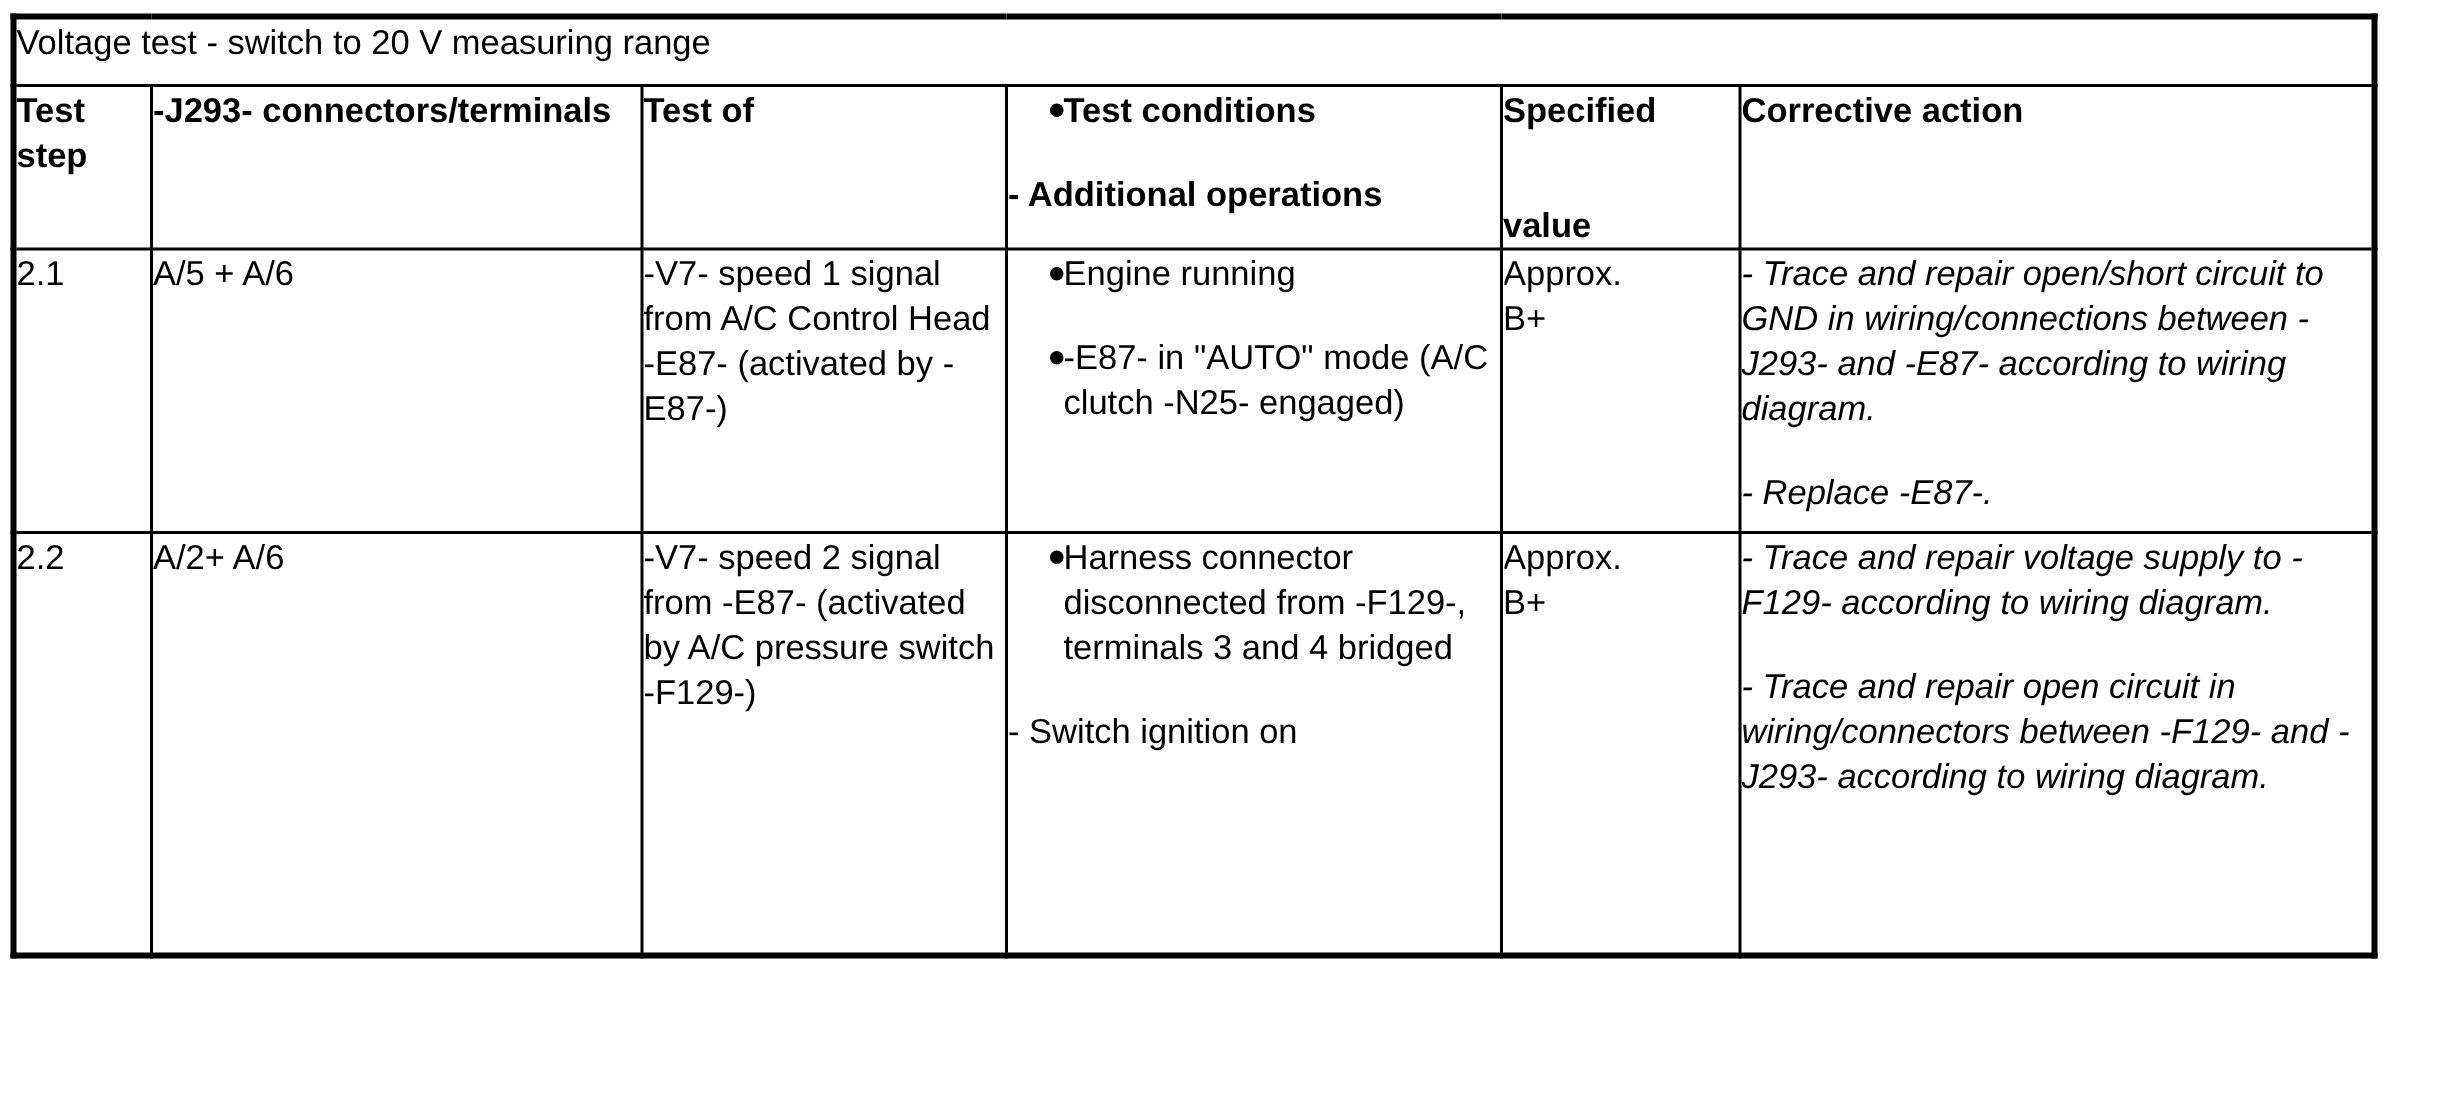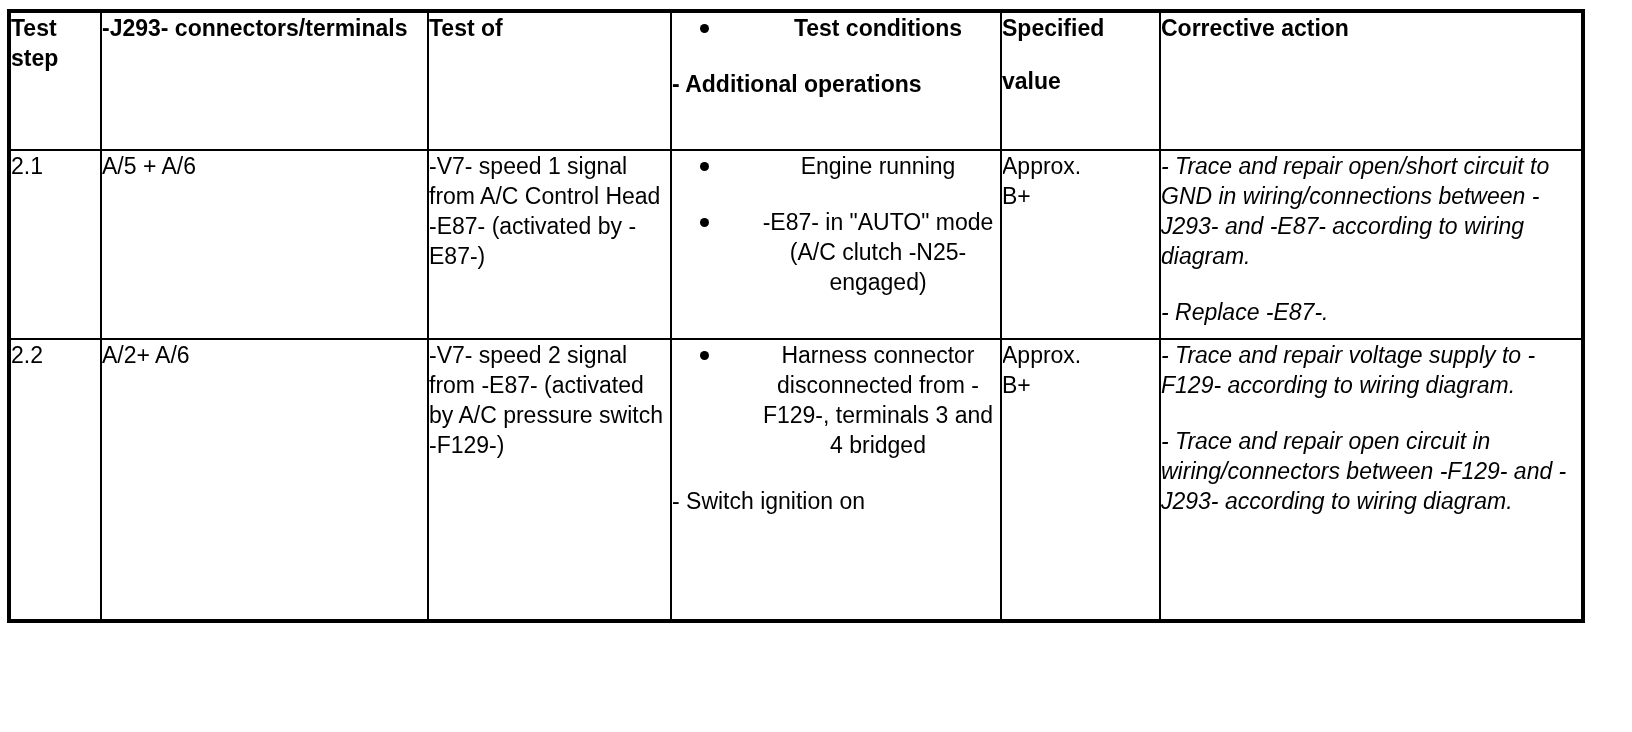--- a/index.html
+++ b/index.html
@@ -37,32 +37,32 @@
     font-weight: bold;
     padding: 7px 10px 0 14px;
     white-space: nowrap;
   }
   
   .vtable th { font-weight: bold; }
   .th-step   { padding: 15px 4px 0 10px; }
   .th-center { text-align: center; padding: 15px 8px 0 8px; }
   .th-cond   { padding: 32px 45px 0 0; }
   .th-spec   { text-align: center; padding: 15px 6px 0 6px; }
-  .spec-gap  { margin-top: 23px; }
+  .spec-gap  { margin-top: 47px; }
   
   .td-step      { padding: 13px 4px 0 10px; }
   .td-terminals { text-align: center; padding: 13px 10px 0 10px; }
   .td-testof    { padding: 13px 46px 0 9px; }
   .td-cond      { padding: 32px 45px 0 0; }
   .td-spec      { text-align: center; padding: 14px 6px 0 6px; border-radius: 12px; }
   .td-corr      { padding: 32px 80px 0 12px; font-style: italic; }
   
   .para { margin: 0 0 26px 0; }
   .para:last-child { margin-bottom: 0; }
-  .para-bullet { position: relative; padding-left: 84px; text-align: center; }
+  .para-bullet { position: relative; padding-left: 37px; }
   .dot {
     position: absolute;
     left: 28px;
     top: 11px;
     width: 9px;
     height: 9px;
     background: #000000;
     border-radius: 50%;
   }
   .para-dash { }
@@ -74,22 +74,25 @@
   <colgroup>
     <col style="width:92px">
     <col style="width:327px">
     <col style="width:243px">
     <col style="width:330px">
     <col style="width:159px">
     <col style="width:423px">
   </colgroup>
 
   <tbody>
+      <tr style="height:46px">
+    <td colspan="6" class="title-cell">Voltage test - switch to 20 V measuring range</td>
+  </tr>
 
-  <tr style="height:139px">
+  <tr style="height:106px">
     <th class="th-step">Test step</th>
     <th class="th-center">-J293- connectors/terminals</th>
     <th class="th-center">Test of</th>
     <th class="th-cond">
       <div class="para para-bullet">
         <span class="dot"></span>
         <span>Test conditions</span>
       </div>
       <div class="para para-dash">- Additional operations</div>
     </th>

